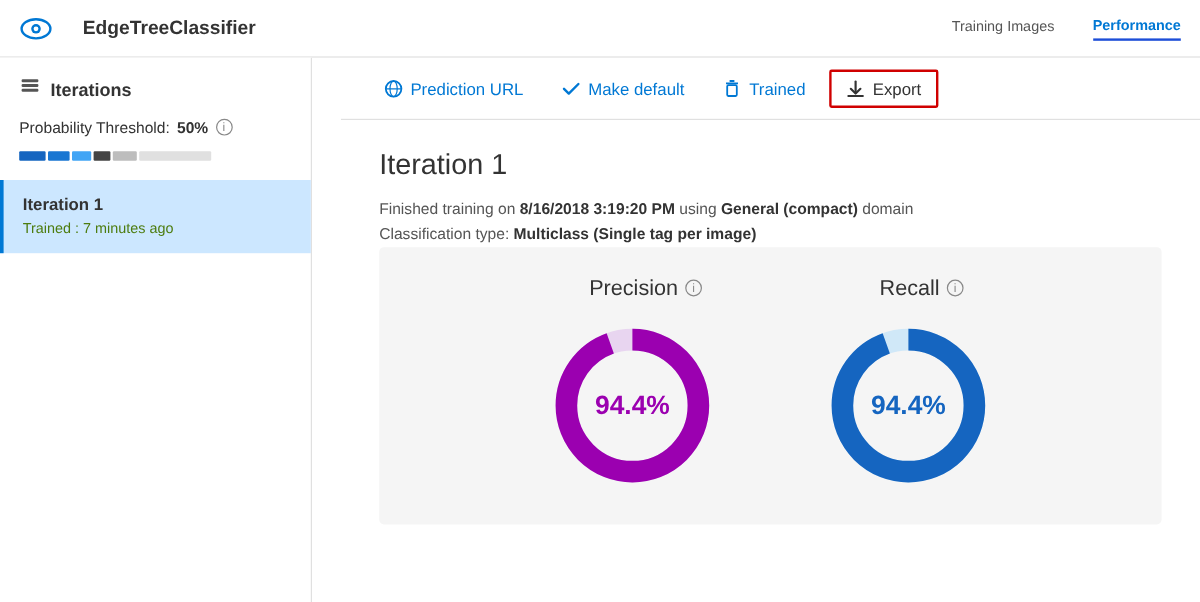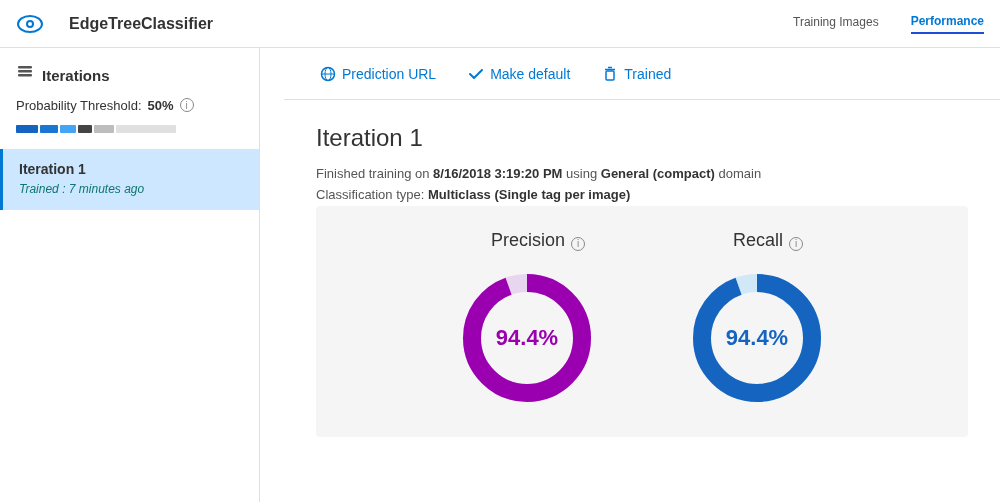--- a/index.html
+++ b/index.html
@@ -115,23 +115,22 @@
       margin: 0 0 0 0;
     }
     .iteration-item-title {
       font-size: 14px;
       font-weight: 700;
       color: #333;
       margin-bottom: 4px;
     }
     .iteration-item-sub {
       font-size: 12px;
-      color: #0f766e;
+      color: #4d7c0f;
       line-height: 1.4;
-      font-style: italic;
     }
 
     
     .content {
       flex: 1;
       display: flex;
       flex-direction: column;
       overflow: hidden;
     }
 
@@ -197,21 +196,21 @@
     .metric-card {
       display: flex;
       flex-direction: column;
       align-items: center;
       gap: 12px;
     }
     .metric-label {
       font-size: 18px;
       color: #333;
       display: flex;
-      align-items: flex-end;
+      align-items: center;
       gap: 6px;
       margin-left: 22px;
     }
     .donut-container {
       position: relative;
       width: 150px;
       height: 150px;
     }
     .donut-container svg {
       transform: rotate(-90deg);
@@ -303,20 +302,28 @@
 
       <button class="toolbar-btn">
         <svg width="16" height="16" viewBox="0 0 16 16" fill="none">
           <rect x="4" y="5" width="8" height="9" rx="1" stroke="#0078d4" stroke-width="1.5" fill="none"></rect>
           <line x1="3" y1="3.5" x2="13" y2="3.5" stroke="#0078d4" stroke-width="1.5"></line>
           <line x1="6" y1="1.5" x2="10" y2="1.5" stroke="#0078d4" stroke-width="1.5"></line>
         </svg>
         <span>Trained</span>
       </button>
 
+      <button class="toolbar-btn export-btn">
+        <svg width="16" height="16" viewBox="0 0 16 16" fill="none">
+          <line x1="8" y1="2" x2="8" y2="11" stroke="#333" stroke-width="1.8" stroke-linecap="round"></line>
+          <polyline points="4,8 8,12 12,8" stroke="#333" stroke-width="1.8" fill="none" stroke-linecap="round" stroke-linejoin="round"></polyline>
+          <line x1="2" y1="14" x2="14" y2="14" stroke="#333" stroke-width="1.8" stroke-linecap="round"></line>
+        </svg>
+        <span>Export</span>
+      </button>
     </div>
 
     <div class="page-content">
       <h1 class="iteration-title">Iteration 1</h1>
 
       <div class="iteration-info">
         <div>
           <span>Finished training on </span><strong>8/16/2018 3:19:20 PM</strong><span> using </span><strong><span>General (compact)</span></strong><span> domain</span>
         </div>
         <div>

